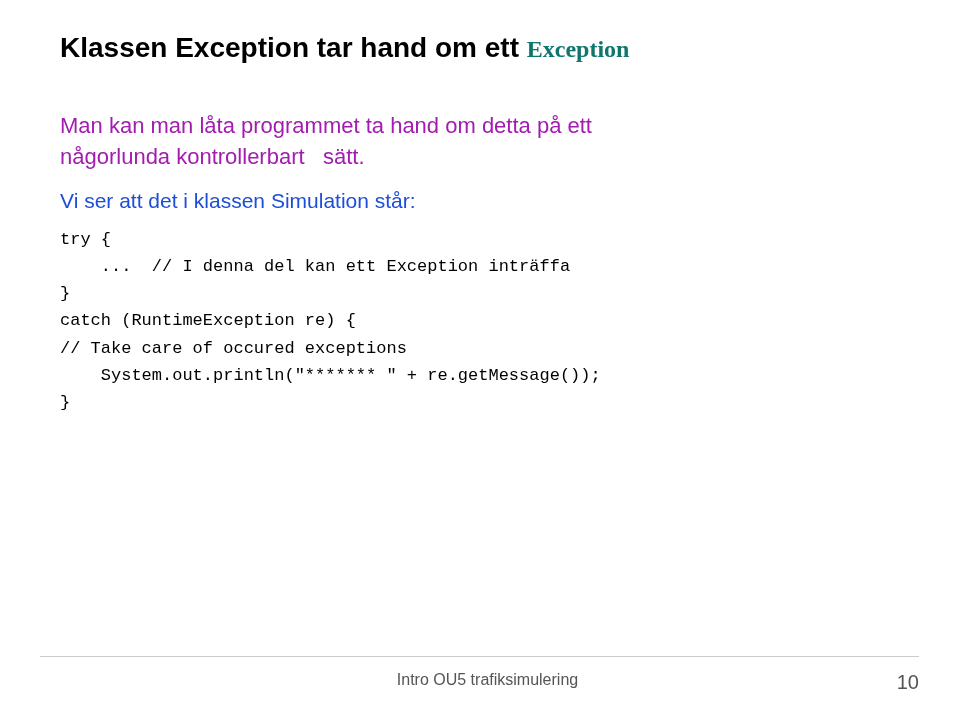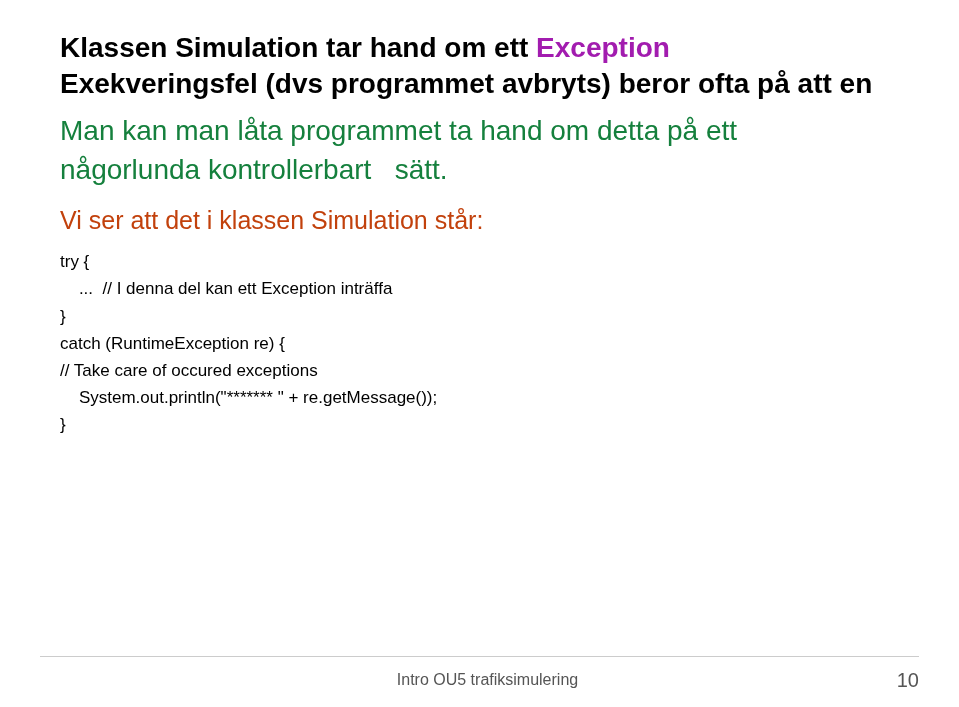--- a/index.html
+++ b/index.html
@@ -23,57 +23,56 @@
 
     .heading {
       font-size: 28px;
       font-weight: bold;
       color: #000000;
       line-height: 1.3;
       margin-bottom: 8px;
     }
 
     .heading .exception-keyword {
-      color: #a21caf;
-      font-family: Liberation Sans, sans-serif;
-      font-size: 28px;
+      color: #0f766e;
+      font-family: Liberation Serif, serif;
+      font-size: 24px;
     }
 
     .paragraph {
-      font-size: 28px;
-      color: #15803d;
+      font-size: 22px;
+      color: #a21caf;
       line-height: 1.4;
       margin-bottom: 14px;
     }
 
     .section-heading {
-      font-size: 25px;
-      color: #c2410c;
+      font-size: 21px;
+      color: #1d4ed8;
       line-height: 1.4;
       margin-bottom: 6px;
     }
 
     .code-block {
-      font-family: Liberation Sans, sans-serif;
+      font-family: Liberation Mono, monospace;
       font-size: 17px;
       color: #000000;
       line-height: 1.6;
       margin-top: 10px;
       margin-bottom: 10px;
       white-space: pre;
     }
 
     .footer {
       position: absolute;
       bottom: 18px;
       left: 16px;
       right: 0;
       display: flex;
       justify-content: center;
-      align-items: center;
       padding: 0 40px;
     }
 
     .footer-text {
       font-size: 16px;
       color: #555555;
       text-align: center;
       flex: 1;
     }
 
@@ -92,23 +91,22 @@
       height: 1px;
       background: #cccccc;
     }
   </style>
 </head>
 <body>
 
 <div class="main-content">
 
   <div class="heading">
-    <span>Klassen Simulation tar hand om ett </span><span class="exception-keyword">Exception</span>
+    <span>Klassen Exception tar hand om ett </span><span class="exception-keyword">Exception</span>
     <br>
-    <span>Exekveringsfel (dvs programmet avbryts) beror ofta på att en</span>
     <br>
   </div>
 
   <div class="paragraph">
     Man kan man låta programmet ta hand om detta på ett<br>
     någorlunda kontrollerbart &nbsp; sätt.
   </div>
 
 
   <div class="section-heading">

